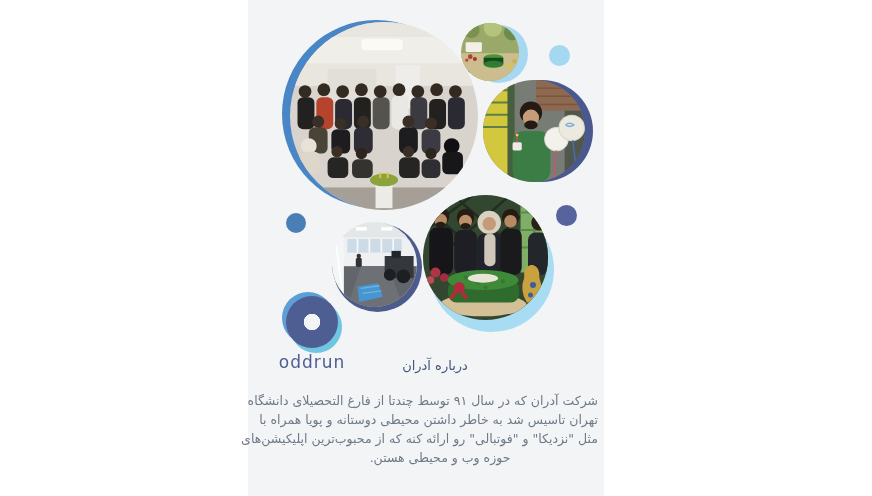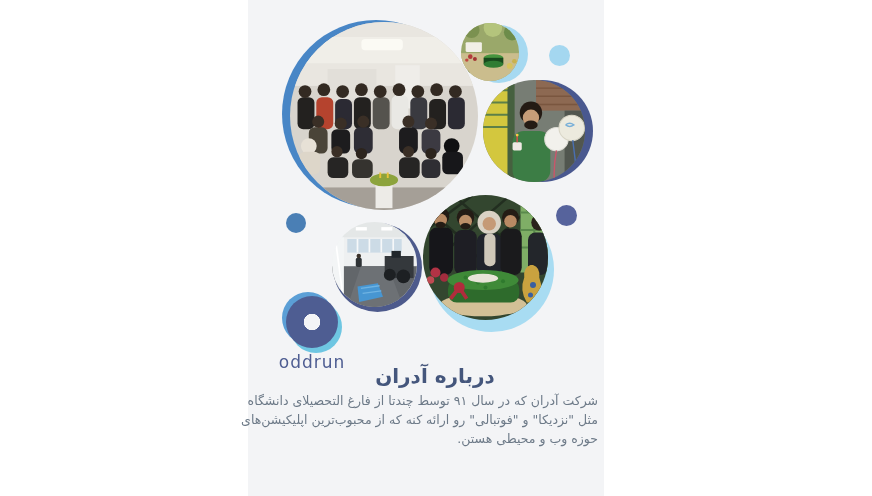--- a/index.html
+++ b/index.html
@@ -12,24 +12,24 @@
   .bubble .photo svg{display:block;width:100%;height:100%;}
   .dot{position:absolute;border-radius:50%;}
   .logo{position:absolute;left:22px;top:296px;width:84px;display:flex;flex-direction:column;align-items:center;}
   .donut{position:relative;width:52px;height:52px;}
   .donut i{position:absolute;inset:0;border-radius:50%;display:block;}
   .donut .swirl-a{background:#5b9fd6;transform:translate(-4px,-4px);}
   .donut .swirl-b{background:#6ec6e2;transform:translate(4px,5px);}
   .donut .ringmain{background:radial-gradient(circle at 50% 50%, #f3f4f6 0 8px, #4e5d92 8.5px 100%);}
   .wordmark{margin-top:4px;font-size:17px;font-weight:400;letter-spacing:1px;color:#4e5d92;}
   .heading{position:absolute;left:18px;right:0;top:347px;text-align:center;direction:rtl;
-           font-size:20px;font-weight:700;color:#44567c;}
+           font-size:13px;font-weight:400;color:#44567c;}
   .paragraph{position:absolute;left:34px;width:316px;top:391px;direction:rtl;text-align:center;
              font-size:12.5px;line-height:19px;color:#6d7a88;}
-  .paragraph .pline{white-space:nowrap;text-align:right;}
+  .paragraph .pline{white-space:nowrap;}
 </style>
 </head>
 <body>
 
 <div class="stage">
   <div class="card">
 
     <div class="bubble" style="left:42px;top:22px;width:188px;height:188px;">
       <span class="ring" style="background:#4886c6;transform:translate(-8px,-2px);"></span>
       <span class="photo">
@@ -264,18 +264,19 @@
         <i class="swirl-b"></i>
         <i class="ringmain"></i>
       </div>
       <div class="wordmark">oddrun</div>
     </div>
 
     <h2 class="heading">درباره آدران</h2>
 
     <div class="paragraph">
       <div class="pline">شرکت آدران که در سال ۹۱ توسط چندتا از فارغ التحصیلای دانشگاه</div>
+      <div class="pline">تهران تاسیس شد به خاطر داشتن محیطی دوستانه و پویا همراه با</div>
       <div class="pline">مثل "نزدیکا" و "فوتبالی" رو ارائه کنه که از محبوب‌ترین اپلیکیشن‌های</div>
       <div class="pline">حوزه وب و محیطی هستن.</div>
     </div>
 
   </div>
 </div>
 
 </body></html>

